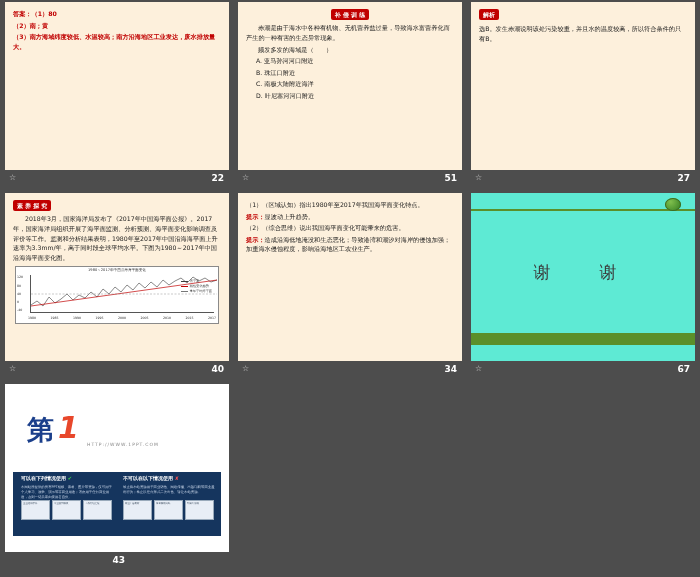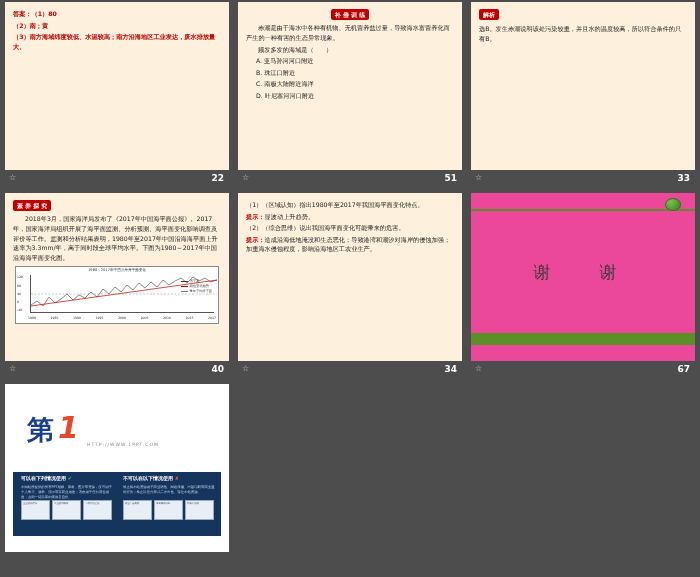--- a/index.html
+++ b/index.html
@@ -69,21 +69,21 @@
     margin-bottom:3px;
   }
   .opt{margin-left:10px;}
   .center{text-align:center;}
 
   
   .s39 .tag{margin-bottom:4px;}
   .s39 p{margin:0;}
 
   
-  .s42{background:#ec4899;}
+  .s42{background:#5eead4;}
   .s42 .globe{
     position:absolute;right:14px;top:5px;
     width:16px;height:13px;
     background:radial-gradient(circle at 35% 30%,#7fbf4d,#2f7a1f);
     border-radius:50%;
     box-shadow:0 0 0 1px #3e6b22 inset;
   }
   .s42 .hline{
     position:absolute;left:0;right:0;top:16px;height:2px;background:#5b8f2a;
   }
@@ -228,21 +228,21 @@
     <div class="slide s39">
       <div class="slide-body">
         <div>
           <span class="tag">解析</span>
         </div>
         <p>选B。发生赤潮说明该处污染较重，并且水的温度较高，所以符合条件的只有B。</p>
       </div>
     </div>
     <div class="bar">
       <span class="star">☆</span>
-      <span class="num">33</span>
+      <span class="num">27</span>
     </div>
   </div>
 
   <div class="cell c3">
     <div class="slide">
       <div class="slide-body">
         <div>
           <span class="tag">素 养 探 究</span>
         </div>
         <p class="ind">2018年3月，国家海洋局发布了《2017年中国海平面公报》。2017年，国家海洋局组织开展了海平面监测、分析预测、海平面变化影响调查及评价等工作。监测和分析结果表明，1980年至2017年中国沿海海平面上升速率为3.3mm/年，高于同时段全球平均水平。下图为1980～2017年中国沿海海平面变化图。</p>
@@ -339,15 +339,18 @@
           <div class="th">毕业答辩模板</div>
           <div class="th">工作总结汇报</div>
         </div>
         <div class="thumbs r">
           <div class="th">商业广告素材</div>
           <div class="th">售卖模板网站</div>
           <div class="th">印刷出版物</div>
         </div>
       </div>
     </div>
+    <div class="bar">
+      <span class="num" style="right:104px;">43</span>
+    </div>
   </div>
 
 </div>
 
 </body></html>

